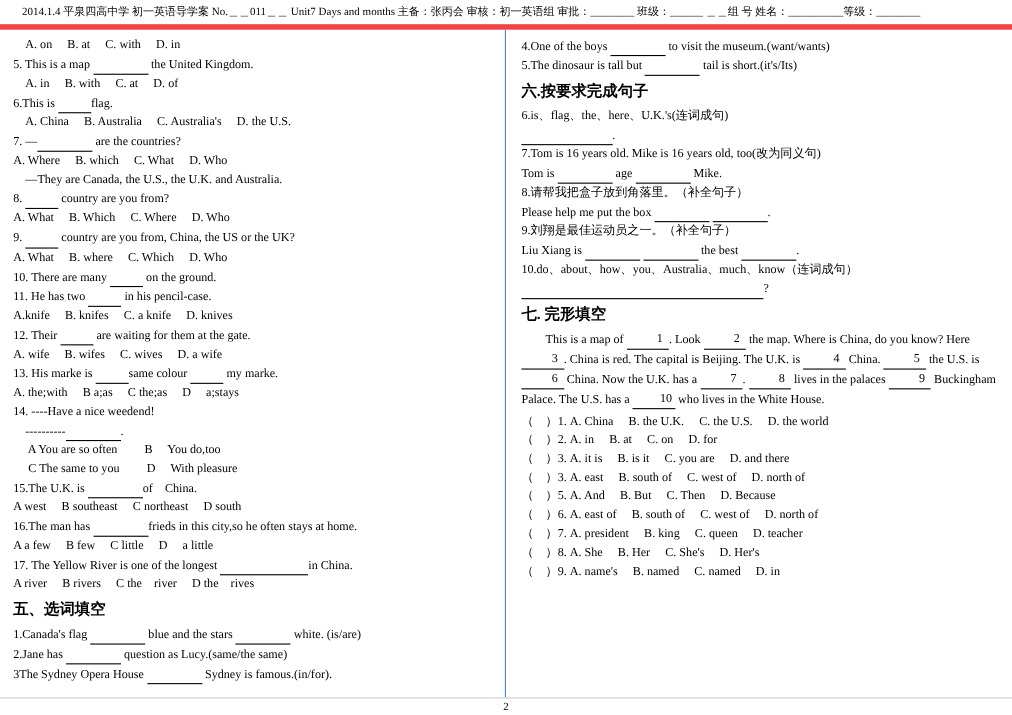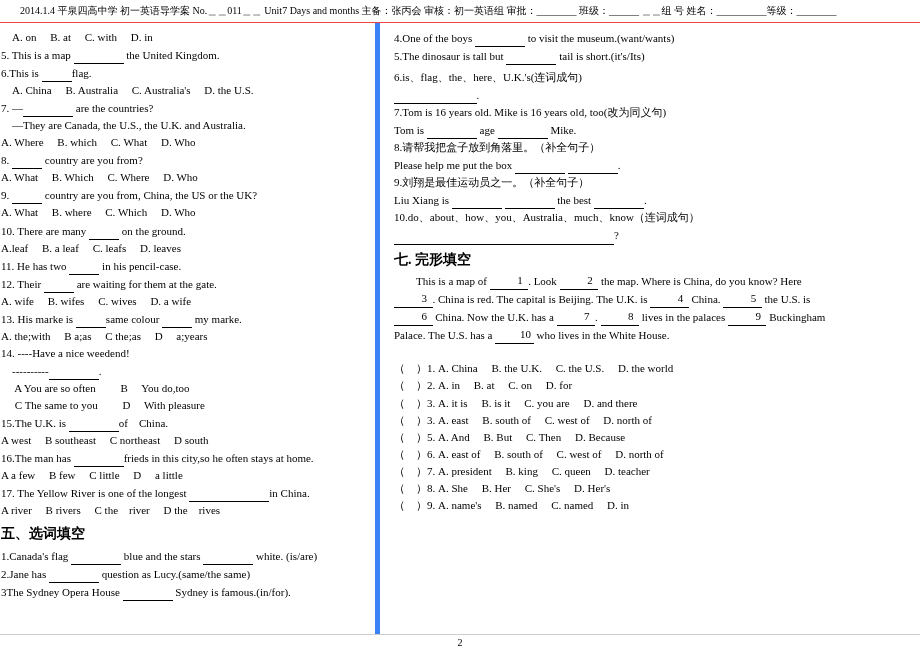--- a/index.html
+++ b/index.html
@@ -15,35 +15,35 @@
     .page {
       width: 920px;
       height: 650px;
       padding: 0;
       display: flex;
       flex-direction: column;
     }
     .header {
       font-size: 10px;
       padding: 4px 20px;
-      border-bottom: 1px solid #ef4444;
+      border-bottom: 5px solid #ef4444;
       display: flex;
       align-items: center;
       justify-content: space-between;
       white-space: nowrap;
     }
     .content {
       display: flex;
       flex: 1;
       overflow: hidden;
     }
     .col-left {
-      width: 380px;
-      padding: 6px 14px 6px 1px;
-      border-right: 5px solid #3b82f6;
+      width: 460px;
+      padding: 6px 14px 6px 12px;
+      border-right: 1px solid #3b82f6;
       font-size: 11px;
       line-height: 1.55;
       overflow: hidden;
     }
     .col-right {
       width: 460px;
       padding: 6px 14px 6px 14px;
       font-size: 11px;
       line-height: 1.55;
       overflow: hidden;
@@ -92,36 +92,37 @@
 
   <div class="header">
     <span>2014.1.4  平泉四高中学  初一英语导学案  No.＿＿011＿＿    Unit7 Days and months   主备：张丙会  审核：初一英语组  审批：________  班级：______  ＿＿组  号  姓名：__________等级：________</span>
   </div>
 
   <div class="content">
 
     <div class="col-left">
       <p>　A. on　 B. at　 C. with　 D. in</p>
       <p>5. This is a map <span class="underline-blank">&nbsp;&nbsp;&nbsp;&nbsp;</span> the United Kingdom.</p>
+      <p>　A. in　 B. with　 C. at　 D. of</p>
       <p>6.This is <span class="blank-sm">&nbsp;&nbsp;&nbsp;&nbsp;</span>flag.</p>
       <p>　A. China　 B. Australia　 C. Australia's　 D. the U.S.</p>
       <p>7. —<span class="underline-blank">&nbsp;&nbsp;&nbsp;&nbsp;</span> are the countries?</p>
+      <p>A. Where　 B. which　 C. What　 D. Who</p>
       <p>　—They are Canada, the U.S., the U.K. and Australia.</p>
-      <p>A. Where　 B. which　 C. What　 D. Who</p>
       <p>8. <span class="blank-sm">&nbsp;&nbsp;&nbsp;&nbsp;</span> country are you from?</p>
       <p>A. What　 B. Which　 C. Where　 D. Who</p>
       <p>9. <span class="blank-sm">&nbsp;&nbsp;&nbsp;&nbsp;</span> country are you from, China, the US or the UK?</p>
       <p>A. What　 B. where　 C. Which　 D. Who</p>
       <p>10. There are many <span class="blank-sm">&nbsp;&nbsp;&nbsp;&nbsp;</span> on the ground.</p>
-      <p>A.leaf　 B. a leaf　 C. leafs　 D. leaves</p>
       <p>11. He has two <span class="blank-sm">&nbsp;&nbsp;&nbsp;&nbsp;</span> in his pencil-case.</p>
+      <p>A.knife　 B. knifes　 C. a knife　 D. knives</p>
       <p>12. Their <span class="blank-sm">&nbsp;&nbsp;&nbsp;&nbsp;</span> are waiting for them at the gate.</p>
       <p>A. wife　 B. wifes　 C. wives　 D. a wife</p>
       <p>13. His marke is <span class="blank-sm">&nbsp;&nbsp;&nbsp;&nbsp;</span>same colour <span class="blank-sm">&nbsp;&nbsp;&nbsp;&nbsp;</span> my marke.</p>
-      <p>A. the;with　 B a;as　 C the;as　 D　 a;years</p>
+      <p>A. the;with　 B a;as　 C the;as　 D　 a;stays</p>
       <p>14. ----Have a nice weedend!</p>
       <p>　----------<span class="underline-blank">&nbsp;&nbsp;&nbsp;&nbsp;&nbsp;&nbsp;&nbsp;&nbsp;&nbsp;&nbsp;&nbsp;&nbsp;</span>.</p>
       <p>　 A You are so often　　 B　 You do,too</p>
       <p>　 C The same to you　　 D　 With pleasure</p>
       <p>15.The U.K. is <span class="underline-blank">&nbsp;&nbsp;&nbsp;&nbsp;&nbsp;&nbsp;&nbsp;&nbsp;</span>of　China.</p>
       <p>A west　 B southeast　 C northeast　 D south</p>
       <p>16.The man has <span class="underline-blank">&nbsp;&nbsp;&nbsp;&nbsp;&nbsp;&nbsp;&nbsp;&nbsp;&nbsp;&nbsp;</span>frieds in this city,so he often stays at home.</p>
       <p>A a few　 B few　 C little　 D　 a little</p>
       <p>17. The Yellow River is one of the longest <span class="blank-lg">&nbsp;&nbsp;&nbsp;&nbsp;&nbsp;&nbsp;&nbsp;&nbsp;&nbsp;&nbsp;&nbsp;&nbsp;</span>in China.</p>
       <p>A river　 B rivers　 C the　river　 D the　rives</p>
@@ -132,37 +133,38 @@
         <p>2.Jane has <span class="underline-blank">&nbsp;&nbsp;&nbsp;&nbsp;&nbsp;&nbsp;</span> question as Lucy.(same/the same)</p>
         <p>3The Sydney Opera House <span class="underline-blank">&nbsp;&nbsp;&nbsp;&nbsp;&nbsp;&nbsp;&nbsp;&nbsp;</span> Sydney is famous.(in/for).</p>
       </div>
     </div>
 
     <div class="col-right">
       <p>4.One of the boys <span class="underline-blank">&nbsp;&nbsp;&nbsp;&nbsp;&nbsp;&nbsp;</span> to visit the museum.(want/wants)</p>
       <p>5.The dinosaur is tall but <span class="underline-blank">&nbsp;&nbsp;&nbsp;&nbsp;&nbsp;&nbsp;</span> tail is short.(it's/Its)</p>
 
       <div style="margin-top:4px;">
+        <p class="section-title">六.按要求完成句子</p>
         <p>6.is、flag、the、here、U.K.'s(连词成句)</p>
         <p><span class="blank-lg">&nbsp;&nbsp;&nbsp;&nbsp;&nbsp;&nbsp;&nbsp;&nbsp;&nbsp;&nbsp;&nbsp;&nbsp;&nbsp;&nbsp;&nbsp;&nbsp;&nbsp;&nbsp;&nbsp;&nbsp;&nbsp;&nbsp;&nbsp;&nbsp;&nbsp;&nbsp;&nbsp;&nbsp;&nbsp;&nbsp;</span>.</p>
         <p>7.Tom is 16 years old. Mike is 16 years old, too(改为同义句)</p>
         <p>Tom is <span class="underline-blank">&nbsp;&nbsp;&nbsp;&nbsp;&nbsp;&nbsp;</span> age <span class="underline-blank">&nbsp;&nbsp;&nbsp;&nbsp;&nbsp;&nbsp;</span> Mike.</p>
         <p>8.请帮我把盒子放到角落里。（补全句子）</p>
         <p>Please help me put the box <span class="underline-blank">&nbsp;&nbsp;&nbsp;&nbsp;&nbsp;&nbsp;</span> <span class="underline-blank">&nbsp;&nbsp;&nbsp;&nbsp;&nbsp;&nbsp;</span>.</p>
         <p>9.刘翔是最佳运动员之一。（补全句子）</p>
         <p>Liu Xiang is <span class="underline-blank">&nbsp;&nbsp;&nbsp;&nbsp;</span> <span class="underline-blank">&nbsp;&nbsp;&nbsp;&nbsp;</span> the best <span class="underline-blank">&nbsp;&nbsp;&nbsp;&nbsp;&nbsp;&nbsp;&nbsp;&nbsp;</span>.</p>
         <p>10.do、about、how、you、Australia、much、know（连词成句）</p>
         <p><span style="display:inline-block;border-bottom:1px solid #000;width:220px;">&nbsp;</span>?</p>
       </div>
 
       <div style="margin-top:4px;">
         <p class="section-title">七. 完形填空</p>
         <p style="text-indent:2em;">This is a map of <span class="blank-sm">&nbsp;&nbsp;1&nbsp;&nbsp;</span>. Look <span class="blank-sm">&nbsp;&nbsp;2&nbsp;&nbsp;</span> the map. Where is China, do you know? Here <span class="blank-sm">&nbsp;&nbsp;3&nbsp;&nbsp;</span>. China is red. The capital is Beijing. The U.K. is <span class="blank-sm">&nbsp;&nbsp;4&nbsp;&nbsp;</span> China. <span class="blank-sm">&nbsp;&nbsp;5&nbsp;&nbsp;</span> the U.S. is <span class="blank-sm">&nbsp;&nbsp;6&nbsp;&nbsp;</span> China. Now the U.K. has a <span class="blank-sm">&nbsp;&nbsp;7&nbsp;&nbsp;</span>. <span class="blank-sm">&nbsp;&nbsp;8&nbsp;&nbsp;</span> lives in the palaces <span class="blank-sm">&nbsp;&nbsp;9&nbsp;&nbsp;</span> Buckingham Palace. The U.S. has a <span class="blank-sm">&nbsp;10&nbsp;</span> who lives in the White House.</p>
 
-        <div style="margin-top:16px;">
+        <div style="margin-top:3px;">
           <p>（　）1. A. China　 B. the U.K.　 C. the U.S.　 D. the world</p>
           <p>（　）2. A. in　 B. at　 C. on　 D. for</p>
           <p>（　）3. A. it is　 B. is it　 C. you are　 D. and there</p>
           <p>（　）3. A. east　 B. south of　 C. west of　 D. north of</p>
           <p>（　）5. A. And　 B. But　 C. Then　 D. Because</p>
           <p>（　）6. A. east of　 B. south of　 C. west of　 D. north of</p>
           <p>（　）7. A. president　 B. king　 C. queen　 D. teacher</p>
           <p>（　）8. A. She　 B. Her　 C. She's　 D. Her's</p>
           <p>（　）9. A. name's　 B. named　 C. named　 D. in</p>
         </div>

